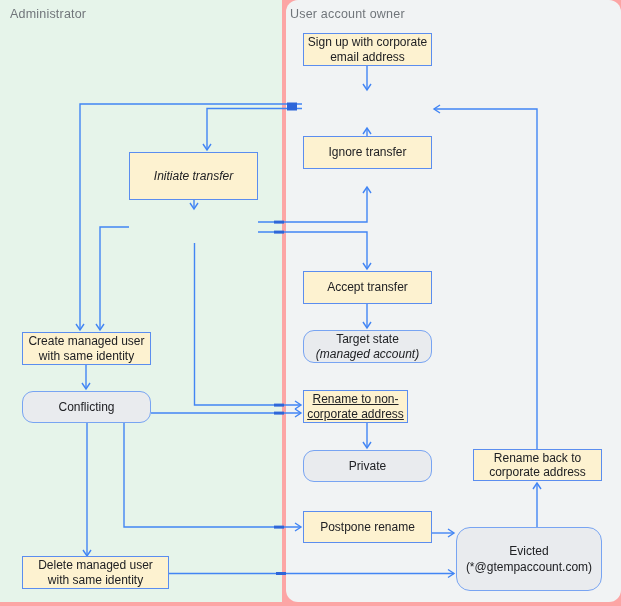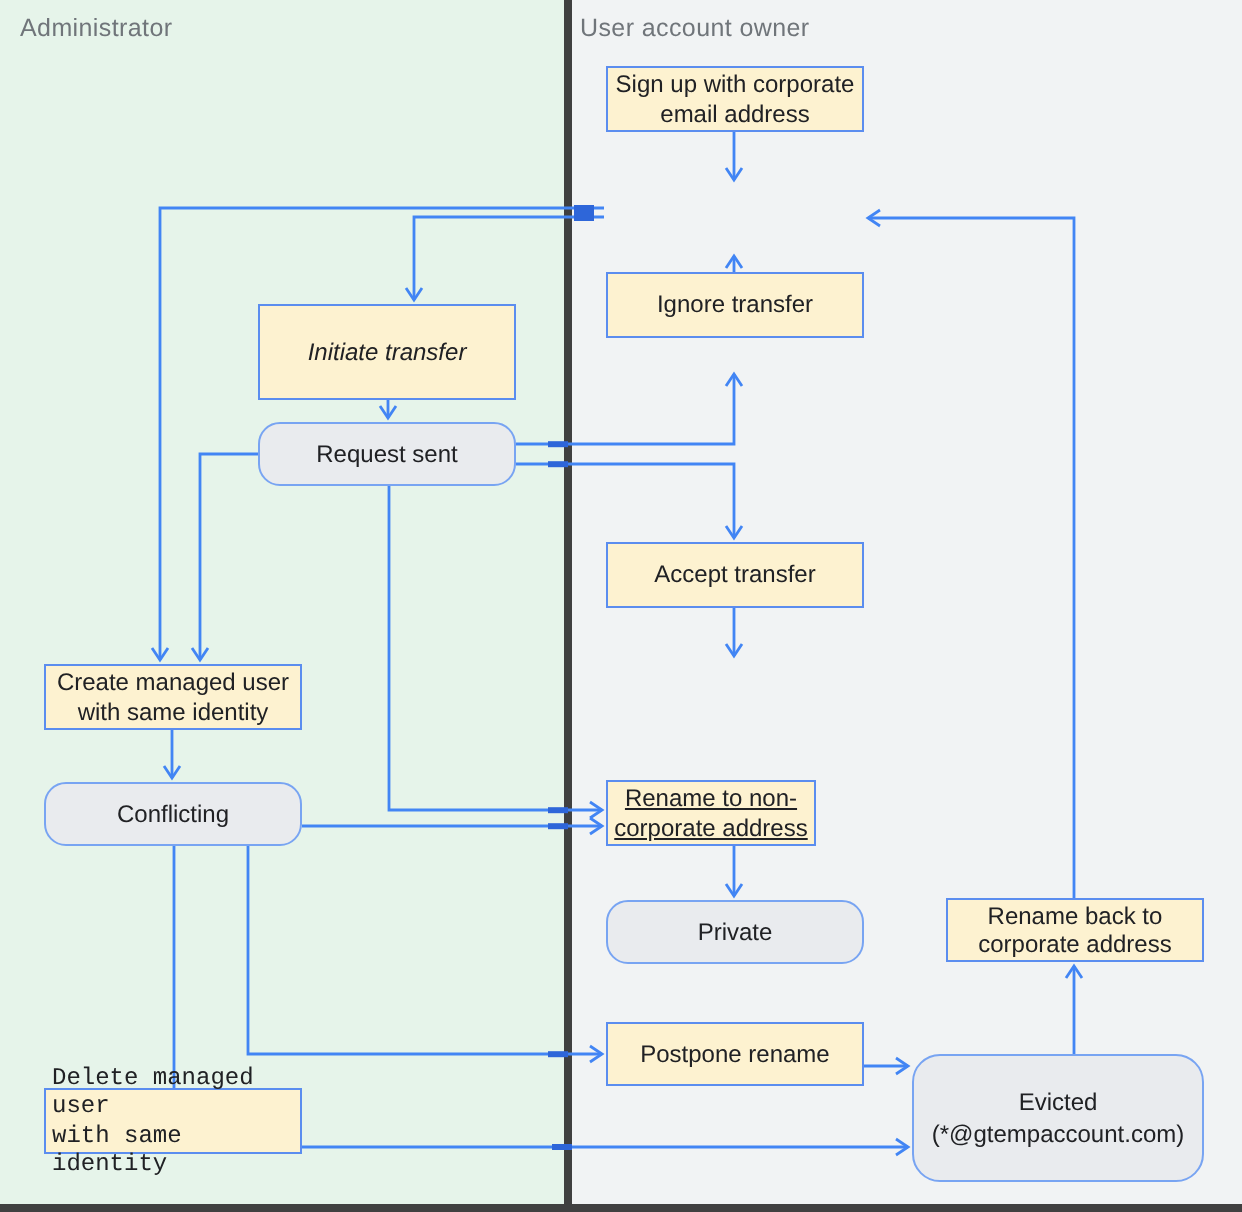--- a/index.html
+++ b/index.html
@@ -1,23 +1,23 @@
 <!DOCTYPE html>
 <html style="--lane-left-bg: #e6f4ea; --lane-right-bg: #f1f3f4; --lane-label-color: #70757a; --action-fill: #fdf2d0; --action-border: #5b8def; --state-fill: #e9ebee; --state-border: #78a4f2; --arrow-color: #4285f4; --bridge-color: #2e66d9; --node-text-color: #202124;"><head>
 <meta charset="utf-8">
 <style>
   html,body { margin:0; padding:0; background:#ffffff; }
   .canvas {
     position:relative; width:621px; height:606px;
     font-family:"Liberation Sans", sans-serif;
-    background:#404040; overflow:hidden;
+    background:#fca5a5; overflow:hidden;
   }
   .lane { position:absolute; top:0; height:602px; }
   .lane-left  { left:0;   width:282px; background:var(--lane-left-bg,#e6f4ea); }
-  .lane-right { left:286px; width:335px; background:var(--lane-right-bg,#f1f3f4); }
+  .lane-right { left:286px; width:335px; background:var(--lane-right-bg,#f1f3f4);border-radius:12px; }
   .lane-label {
     position:absolute; top:7px; font-size:12.5px; letter-spacing:.2px;
     color:var(--lane-label-color,#70757a);
   }
   .lane-left  .lane-label { left:10px; }
   .lane-right .lane-label { left:4px; }
   svg.edges { position:absolute; left:0; top:0; }
   svg.edges path { fill:none; stroke:var(--arrow-color,#4285f4); stroke-width:1.4px; }
   svg.edges rect.bridge { fill:var(--bridge-color,#2e66d9); }
   .node {
@@ -91,28 +91,29 @@
 
 
   <div class="node action" style="left:129px;top:152px;width:129px;height:48px;font-style:italic;">
     <span>Initiate transfer</span>
   </div>
 
   <div class="node action" style="left:303px;top:136px;width:129px;height:33px;">
     <span>Ignore transfer</span>
   </div>
 
-  <div class="node state" style="left:129px;top:211px;width:129px;height:32px;">
-    <span>Request sent</span>
-  </div>
 
   <div class="node action" style="left:303px;top:271px;width:129px;height:33px;">
     <span>Accept transfer</span>
   </div>
 
+  <div class="node state" style="left:303px;top:330px;width:129px;height:33px;">
+    <span>Target state</span>
+    <span class="it">(managed account)</span>
+  </div>
 
   <div class="node action" style="left:22px;top:332px;width:129px;height:33px;">
     <span>Create managed user</span>
     <span>with same identity</span>
   </div>
 
   <div class="node state" style="left:22px;top:391px;width:129px;height:32px;">
     <span>Conflicting</span>
   </div>
 
@@ -132,18 +133,18 @@
 
   <div class="node action" style="left:303px;top:511px;width:129px;height:32px;">
     <span>Postpone rename</span>
   </div>
 
   <div class="node state big" style="left:456px;top:527px;width:146px;height:64px;">
     <span>Evicted</span>
     <span>(*@gtempaccount.com)</span>
   </div>
 
-  <div class="node action" style="left:22px;top:544px;width:129px;height:33px;font-family:Liberation Mono, monospace;">
+  <div class="node action" style="left:22px;top:556px;width:147px;height:33px;">
     <span>Delete managed user</span>
     <span>with same identity</span>
   </div>
 
 </div>
 
 </body></html>

